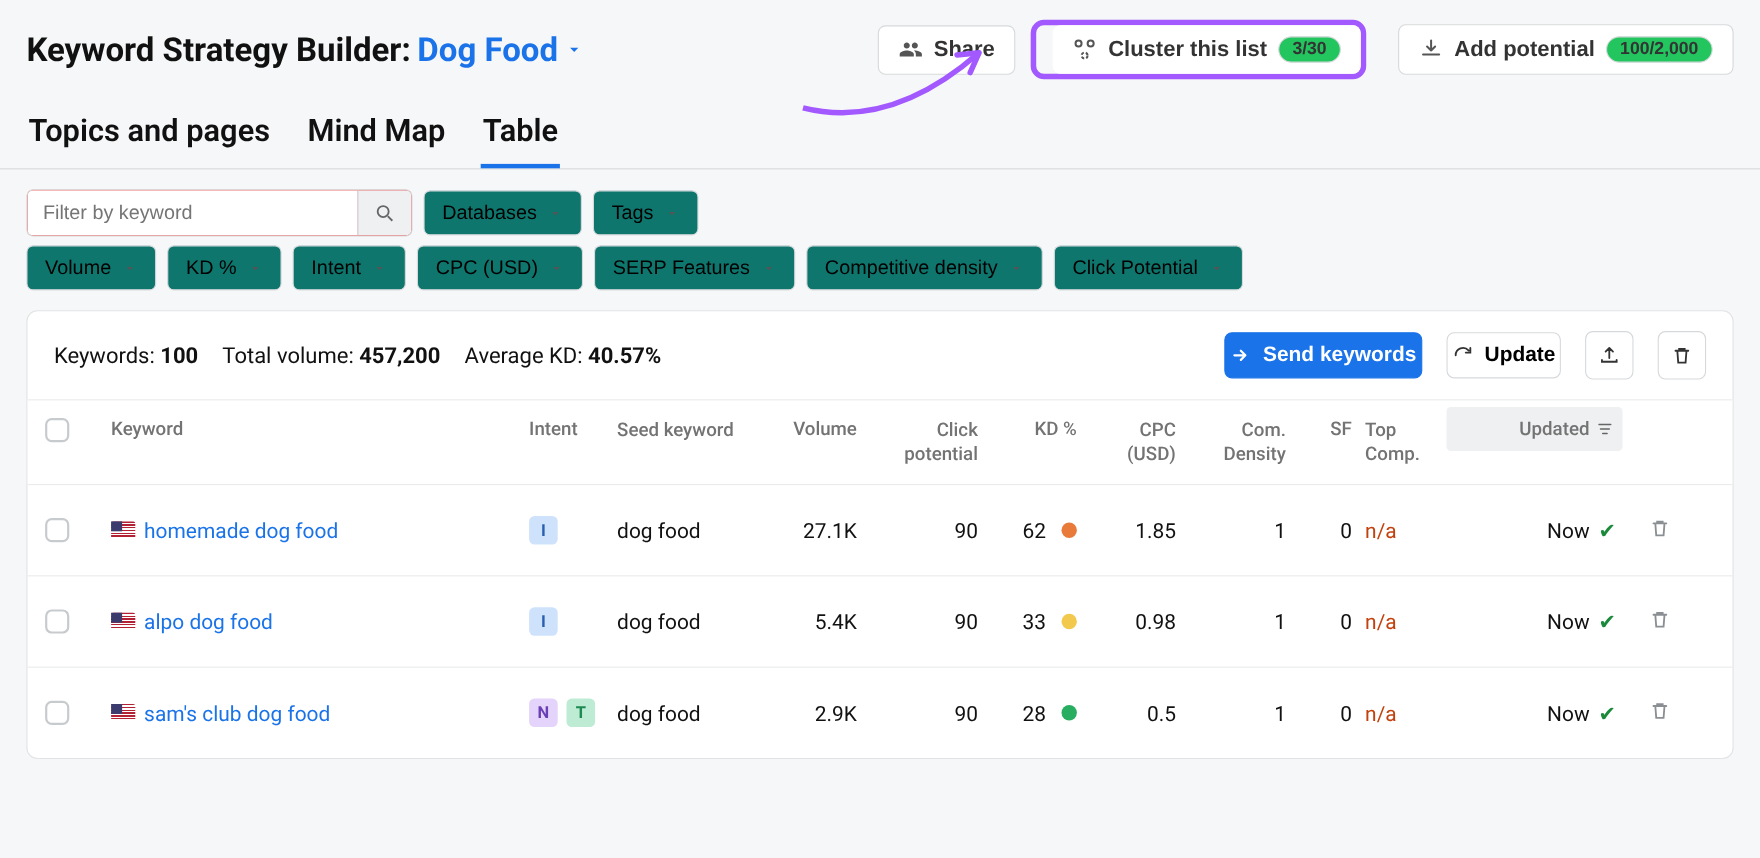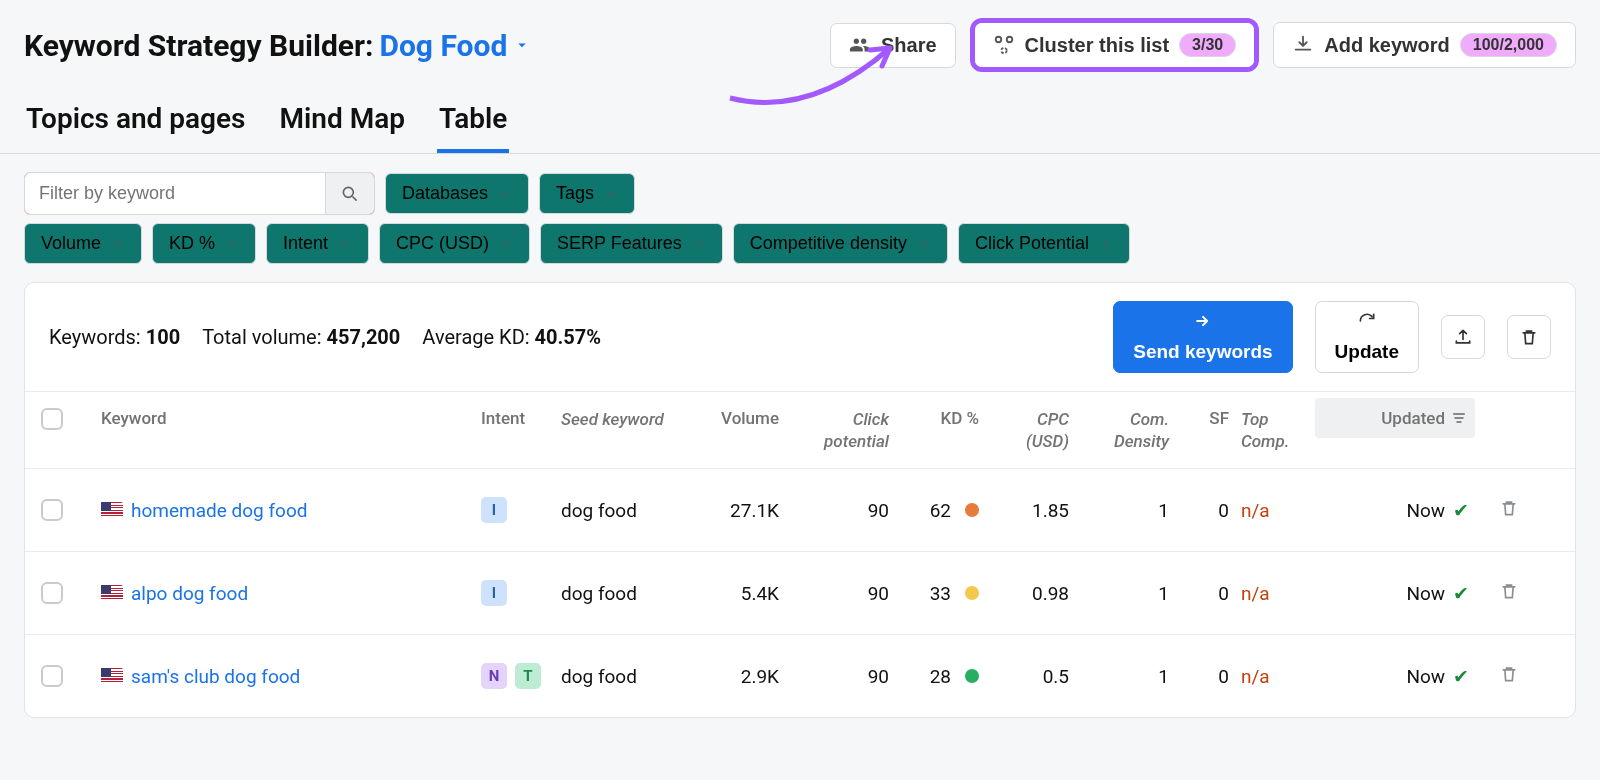--- a/index.html
+++ b/index.html
@@ -3,23 +3,23 @@
 <meta charset="utf-8">
 <style>
   * { box-sizing: border-box; margin: 0; padding: 0; }
   body { font-family: -apple-system, BlinkMacSystemFont, "Segoe UI", Roboto, Arial, sans-serif; background: #f6f7f8; color: #111; font-size: 18px; }
   
   .header-row { display: flex; align-items: center; padding: 18px 24px 8px; gap: 14px; }
   .title-block { display: flex; align-items: center; gap: 6px; font-size: 30px; font-weight: 700; flex: 1; }
   .title-link { color: #1a73e8; font-weight: 700; display: inline-flex; align-items: center; gap: 6px; cursor: pointer; }
   .title-link svg { width: 18px; height: 18px; }
   
-  .hbtn { display: inline-flex; align-items: center; gap: 10px; background: #fff; border: 1px solid #d6d9dc; border-radius: 7px; padding: 10px 18px; font-size: 20px; font-weight: 600; color: #333; cursor: pointer; }
+  .hbtn { display: inline-flex; align-items: center; gap: 10px; background: #fff; border: 1px solid #d6d9dc; border-radius: 7px; padding: 10px 18px; font-size: 20px; font-weight: 600; color: #333; cursor: pointer; margin-left: 15px; }
   .hbtn svg { width: 22px; height: 22px; fill: #555; }
-  .pill { background: #f0abfc; border: 1px solid #d6d9dc; border-radius: 999px; padding: 2px 12px; font-size: 16px; font-weight: 700; color: #333; }
+  .pill { background: #22c55e; border: 1px solid #d6d9dc; border-radius: 999px; padding: 2px 12px; font-size: 16px; font-weight: 700; color: #333; }
   
   .cluster-highlight { position: relative; border: 5px solid #a259ff; border-radius: 12px; padding: 0; }
   .cluster-highlight .hbtn { border: none; }
   
   .annotation-arrow { position: absolute; left: 720px; top: 38px; pointer-events: none; }
   
   .tabs { display: flex; gap: 30px; padding: 12px 24px 0; border-bottom: 1px solid #d6d9dc; font-size: 28px; font-weight: 600; }
   .tab { padding: 10px 2px 14px; cursor: pointer; color: #111; }
   .tab.active { border-bottom: 4px solid #1a73e8; }
   
@@ -30,21 +30,21 @@
   .fchip { display: inline-flex; align-items: center; gap: 10px; background: #0f766e; border: 1px solid #d6d9dc; border-radius: 6px; padding: 9px 16px; font-size: 18px; cursor: pointer; }
   .fchip svg { width: 14px; height: 14px; }
   
   .filters-row2 { display: flex; gap: 10px; padding: 0 24px 18px; flex-wrap: wrap; }
   
   .table-card { margin: 0 24px 32px; background: #fff; border: 1px solid #e1e3e5; border-radius: 10px; overflow: hidden; }
   .stats-row { display: flex; align-items: center; padding: 18px 24px; gap: 22px; font-size: 20px; }
   .stats-row .label { color: #111; }
   .stats-row strong { font-weight: 700; }
   .stats-spacer { flex: 1; }
-  .pbtn { display: inline-flex; align-items: center; gap: 10px; background: #fff; border: 1px solid #d6d9dc; border-radius: 7px; padding: 9px 19px; font-size: 19px; font-weight: 600; cursor: pointer; flex-direction: column; }
+  .pbtn { display: inline-flex; align-items: center; gap: 10px; background: #fff; border: 1px solid #d6d9dc; border-radius: 7px; padding: 9px 4px; font-size: 19px; font-weight: 600; cursor: pointer; }
   .pbtn.primary { background: #1a73e8; color: #fff; border-color: #1a73e8; }
   .pbtn svg { width: 20px; height: 20px; }
   .iconbtn { display: inline-flex; align-items: center; justify-content: center; width: 44px; height: 44px; border: 1px solid #d6d9dc; border-radius: 7px; background: #fff; cursor: pointer; }
   .iconbtn svg { width: 20px; height: 20px; }
   
   .thead, .trow { display: grid; grid-template-columns: 60px 380px 80px 120px 110px 110px 90px 90px 100px 60px 80px 160px 50px; align-items: start; border-top: 1px solid #e9ebec; }
   .thead { background: #fff; font-size: 17px; color: #737373; font-weight: 500; padding: 16px 10px; }
   .thead .th { padding: 0 6px; }
   .thead .th.sorted { background: #eef0f1; padding: 10px 8px; margin: -10px 0; display: flex; align-items: center; gap: 6px; justify-content: flex-end; border-radius: 4px; }
   .th.r, .td.r { text-align: right; justify-content: flex-end; }
@@ -62,21 +62,21 @@
   .intent-N { background: #e4d4fb; color: #6a3fb5; }
   .intent-T { background: #bdebd3; color: #1d8a52; }
   
   .kddot { width: 14px; height: 14px; border-radius: 50%; display: inline-block; margin-left: 6px; }
   .muted { color: #c2410c; }
   .nowcell { display: flex; align-items: center; gap: 8px; justify-content: flex-end; }
   .check { color: #1a8a3a; }
   .trashbtn { cursor: pointer; color: #8a8f94; }
   .trashbtn svg { width: 20px; height: 20px; }
   
-  .th-multi { line-height: 1.3; font-style: italic; }
+  .th-multi { line-height: 1.3; }
 </style>
 </head>
 <body>
 
 <div class="header-row">
   <div class="title-block">
     <span>Keyword Strategy Builder:</span>
     <span class="title-link">
       <span>Dog Food</span>
       <svg viewBox="0 0 24 24">
@@ -101,21 +101,21 @@
         </svg>
       <span>Cluster this list</span>
       <span class="pill">3/30</span>
     </button>
   </span>
 
   <button class="hbtn">
     <svg viewBox="0 0 24 24">
         <path d="M12 3v10m0 0l-4-4m4 4l4-4M4 17h16" stroke="#555" stroke-width="2" fill="none" stroke-linecap="round"></path>
       </svg>
-    <span>Add keyword</span>
+    <span>Add potential</span>
     <span class="pill">100/2,000</span>
   </button>
 </div>
 
 <svg class="annotation-arrow" width="200" height="80">
   <path d="M10 60 Q 90 80 170 10" stroke="#a259ff" stroke-width="5" fill="none"></path>
   <path d="M170 10 l-8 18 M170 10 l-20 2" stroke="#a259ff" stroke-width="5" fill="none" stroke-linecap="round"></path>
 </svg>
 
 <div class="tabs">

